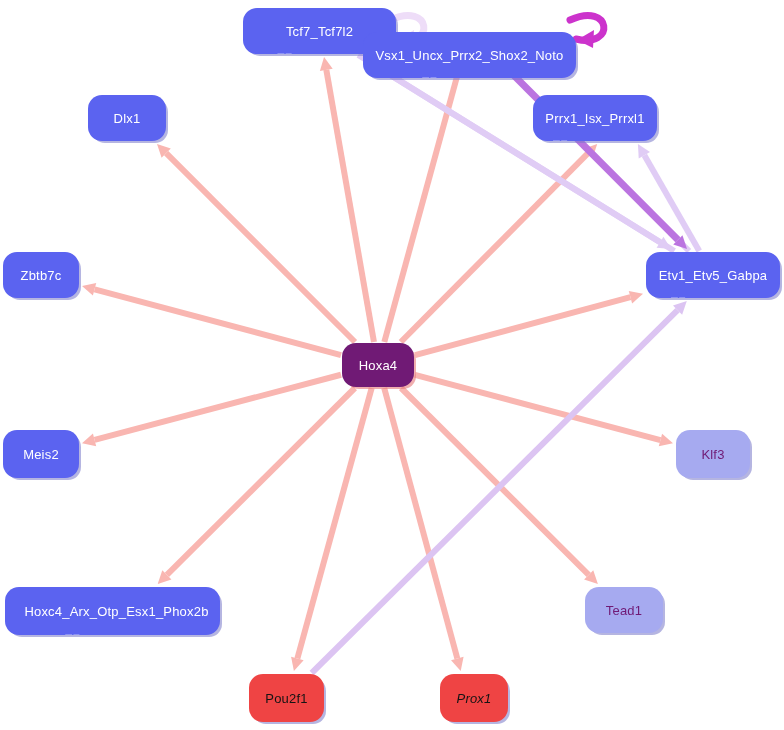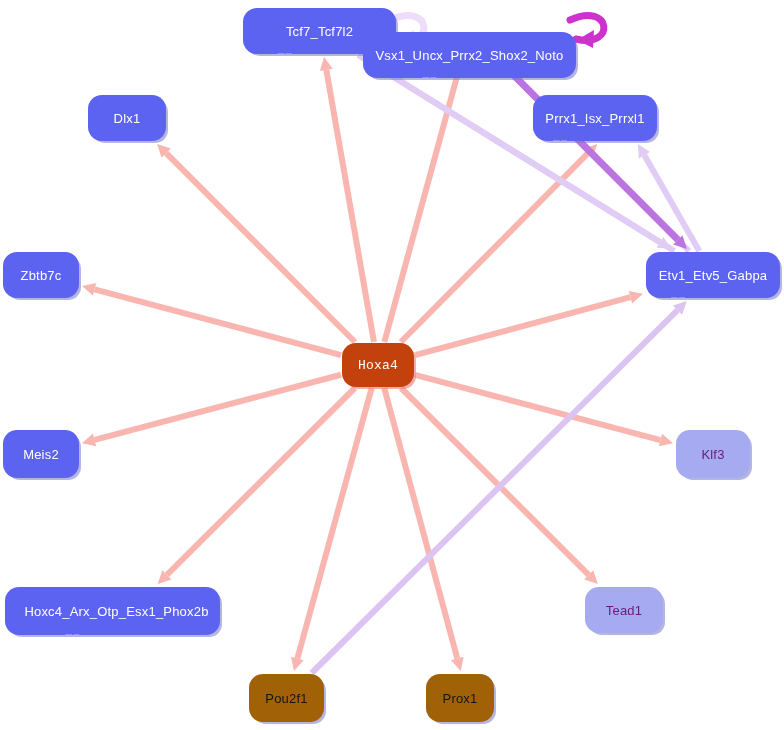--- a/index.html
+++ b/index.html
@@ -12,24 +12,24 @@
         border-radius:14px;white-space:nowrap;
         font-size:13px;line-height:1;letter-spacing:0.2px;
         box-shadow:3px 3px 0 -1px rgba(120,120,200,.55);
         overflow:hidden;}
   .node .lbl{position:relative;z-index:3;pointer-events:none;}
   .node .sub{position:absolute;left:0;right:0;bottom:-7px;z-index:2;
              text-align:center;font-size:12px;opacity:.30;
              overflow:hidden;height:9px;pointer-events:none;}
   .n-blue{background:#5b63f0;color:#ffffff;}
   .n-blue .sub{color:#ffffff;}
-  .n-mid{background:#a16207;color:#141414;}
+  .n-mid{background:#ef4444;color:#141414;}
   .n-light{background:#a6aaf0;color:#701a75;}
-  .n-red{background:#c2410c;color:#ffffff;
-         box-shadow:3px 3px 0 -1px rgba(230,120,120,.6);font-family:Liberation Mono, monospace;}
+  .n-red{background:#701a75;color:#ffffff;
+         box-shadow:3px 3px 0 -1px rgba(230,120,120,.6);}
 </style>
 </head>
 <body>
 
 <div id="graph">
   <svg id="edge-layer" viewBox="0 0 784 730" width="784" height="730">
       <g>
         <line x1="373.9715568862275" y1="342" x2="326.2966964699859" y2="69.80507044402212" stroke="#f9b6b1" stroke-width="6" stroke-linecap="butt"></line>
         <polygon points="324.05389221556885,57 332.69923169199694,68.6836683168136 319.8941612479748,70.92647257123065" fill="#f9b6b1"></polygon>
       </g>
@@ -144,16 +144,16 @@
     <div class="node n-blue" style="left: 5px; top: 587px; width: 215px; height: 48px; padding-left: 8px;">
       <span class="lbl">Hoxc4_Arx_Otp_Esx1_Phox2b</span>
       <span class="sub">TF_ _ _ _ _ _ _ _</span>
     </div>
     <div class="node n-light" style="left: 585px; top: 587px; width: 78px; height: 46px;">
       <span class="lbl">Tead1</span>
     </div>
     <div class="node n-mid" style="left: 249px; top: 674px; width: 75px; height: 48px;">
       <span class="lbl">Pou2f1</span>
     </div>
-    <div class="node n-mid" style="left: 426px; top: 674px; width: 68px; height: 48px;">
+    <div class="node n-mid" style="left: 440px; top: 674px; width: 68px; height: 48px; font-style: italic;">
       <span class="lbl">Prox1</span>
     </div>
   </div>
 
 </body></html>

